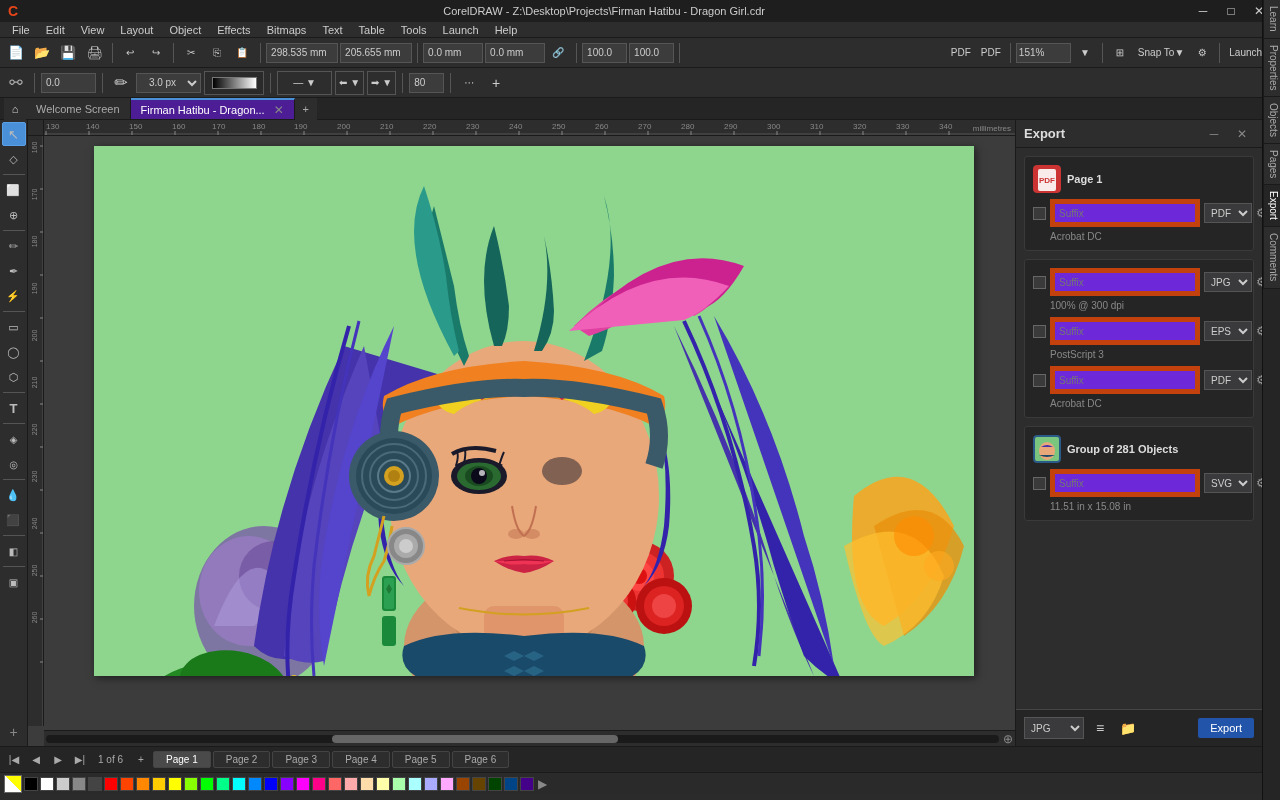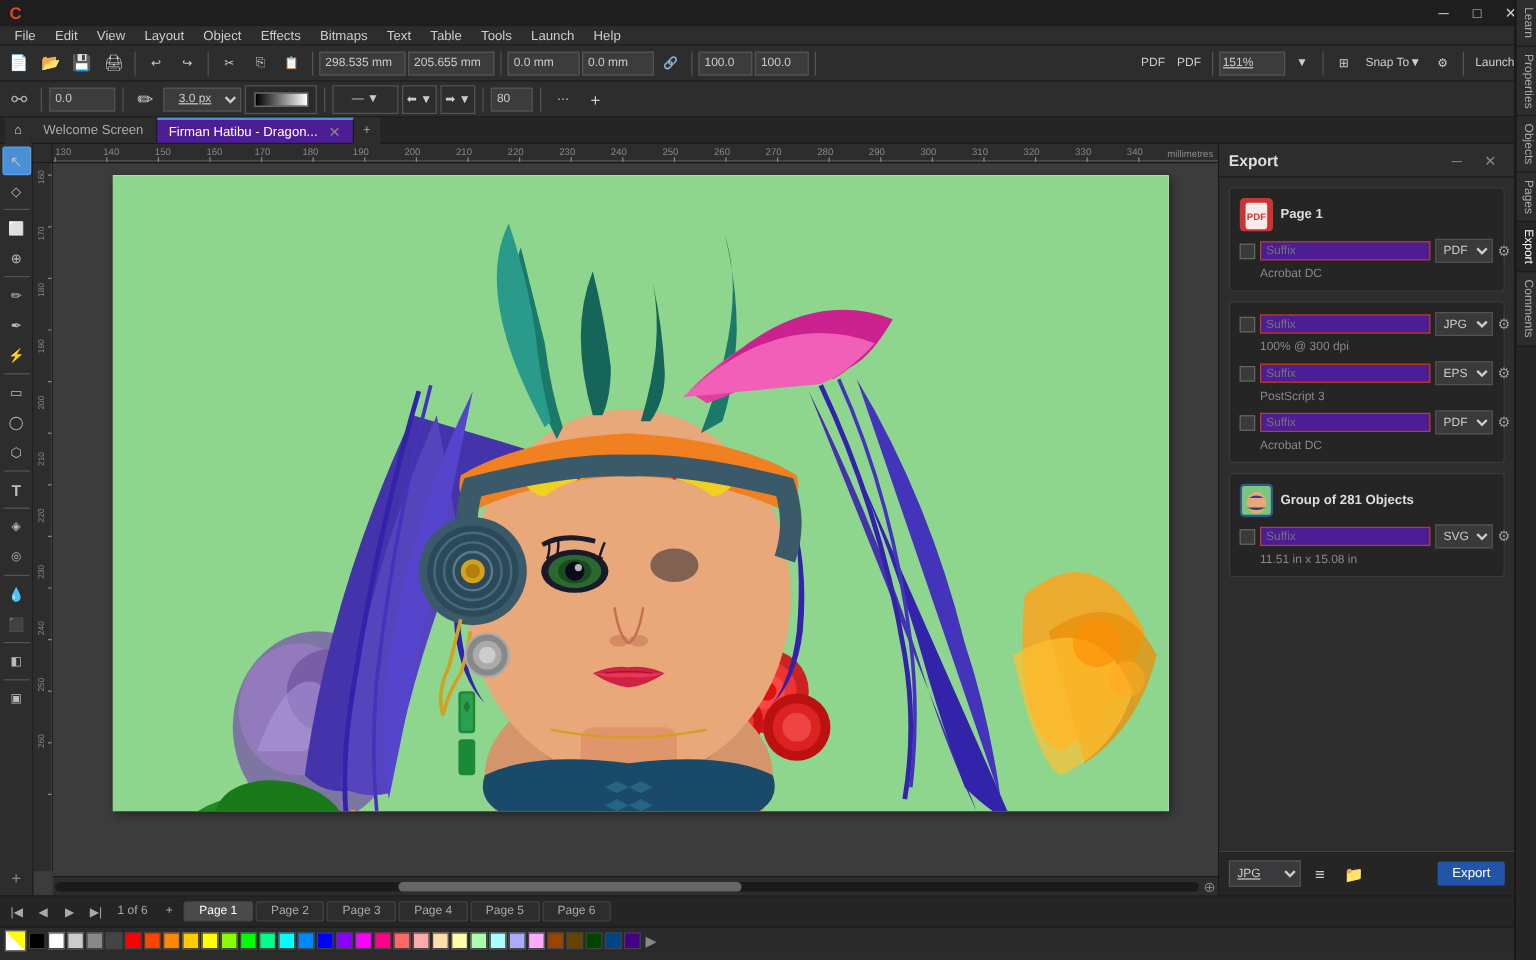--- a/index.html
+++ b/index.html
@@ -14,21 +14,21 @@
 
     
     #menubar { height: 16px; background: #2d2d2d; display: flex; align-items: center; padding: 0 4px; border-bottom: 1px solid #1a1a1a; }
     .menu-item { padding: 2px 8px; cursor: pointer; font-size: 11px; color: #ccc; }
 
     
     #toolbar1 { height: 30px; background: #2d2d2d; display: flex; align-items: center; padding: 0 4px; gap: 2px; border-bottom: 1px solid #1a1a1a; }
     .tb-btn { height: 24px; min-width: 24px; background: transparent; border: 1px solid transparent; color: #ccc; font-size: 10px; cursor: pointer; display: flex; align-items: center; justify-content: center; padding: 0 3px; }
     .tb-sep { width: 1px; height: 20px; background: #555; margin: 0 3px; }
     .tb-input { height: 20px; background: #3c3c3c; border: 1px solid #555; color: #ccc; font-size: 10px; padding: 0 4px; }
-    .tb-dropdown { height: 20px; background: #3c3c3c; border: 1px solid #555; color: #ccc; font-size: 10px; padding: 0 2px; cursor: pointer; text-decoration: underline; }
+    .tb-dropdown { height: 20px; background: #3c3c3c; border: 1px solid #555; color: #ccc; font-size: 10px; padding: 0 2px; cursor: pointer; }
 
     
     #toolbar2 { height: 30px; background: #2d2d2d; display: flex; align-items: center; padding: 0 4px; gap: 3px; border-bottom: 1px solid #1a1a1a; }
 
     
     #main { display: flex; height: calc(800px - 22px - 22px - 30px - 30px - 22px - 22px - 26px); }
 
     
     #toolbox { width: 28px; background: #2d2d2d; border-right: 1px solid #1a1a1a; display: flex; flex-direction: column; align-items: center; padding: 2px 0; gap: 1px; overflow: hidden; }
     .tool-btn { width: 24px; height: 24px; display: flex; align-items: center; justify-content: center; cursor: pointer; font-size: 13px; color: #bbb; border: 1px solid transparent; border-radius: 2px; }
@@ -56,21 +56,21 @@
     #panel-content::-webkit-scrollbar-track { background: #222; }
     #panel-content::-webkit-scrollbar-thumb { background: #555; }
 
     
     .export-item { background: #252525; border: 1px solid #3a3a3a; border-radius: 3px; margin-bottom: 8px; padding: 8px; }
     .export-item-header { display: flex; align-items: center; gap: 6px; margin-bottom: 6px; }
     .export-icon { width: 28px; height: 28px; border-radius: 4px; background: #3a3a3a; display: flex; align-items: center; justify-content: center; font-size: 9px; color: #999; overflow: hidden; }
     .export-item-title { font-size: 11px; color: #ddd; font-weight: bold; }
     .export-row { display: flex; align-items: center; gap: 4px; margin-bottom: 4px; }
     .export-checkbox { width: 13px; height: 13px; border: 1px solid #666; background: #3a3a3a; flex-shrink: 0; cursor: pointer; }
-    .export-suffix { flex: 1; height: 16px; background: #4c1d95; border: 1px solid #c2410c; color: #ccc; font-size: 10px; padding: 0 4px; }
+    .export-suffix { flex: 1; height: 28px; background: #6d28d9; border: 5px solid #c2410c; color: #ccc; font-size: 10px; padding: 0 4px; }
     .export-format { height: 20px; background: #3a3a3c; border: 1px solid #555; color: #ccc; font-size: 10px; padding: 0 2px; width: 55px; }
     .export-gear { width: 20px; height: 20px; display: flex; align-items: center; justify-content: center; cursor: pointer; color: #999; font-size: 12px; }
     .export-subtitle { font-size: 10px; color: #888; margin-left: 17px; }
 
     
     #tabbar { height: 22px; background: #252525; display: flex; align-items: stretch; border-bottom: 1px solid #1a1a1a; padding: 0 4px; }
     .tab { display: flex; align-items: center; padding: 0 10px; cursor: pointer; font-size: 11px; color: #aaa; border-right: 1px solid #1a1a1a; gap: 5px; min-width: 80px; background: #2d2d2d; }
     .tab.active { background: #4c1d95; color: #fff; border-top: 2px solid #4a90d9; }
     .tab-close { font-size: 12px; color: #888; margin-left: 4px; }
     .tab-home { width: 22px; height: 22px; display: flex; align-items: center; justify-content: center; background: #2d2d2d; cursor: pointer; }
@@ -96,20 +96,21 @@
     .color-swatch { width: 14px; height: 14px; border: 1px solid #444; cursor: pointer; flex-shrink: 0; }
     .colorbar-arrow { color: #888; cursor: pointer; font-size: 12px; padding: 0 2px; }
   </style>
 </head>
 <body>
 
 <div id="titlebar">
   <div id="titlebar-left">
     <span style="color:#e8451a;font-size:14px;font-weight:bold;">C</span>
   </div>
+  <div id="titlebar-title">CorelDRAW - Z:\Desktop\Projects\Firman Hatibu - Dragon Girl.cdr</div>
   <div id="titlebar-controls">
     <div class="title-btn">─</div>
     <div class="title-btn">□</div>
     <div class="title-btn close">✕</div>
   </div>
 </div>
 
 <div id="menubar">
   <div class="menu-item">File</div>
   <div class="menu-item">Edit</div>

